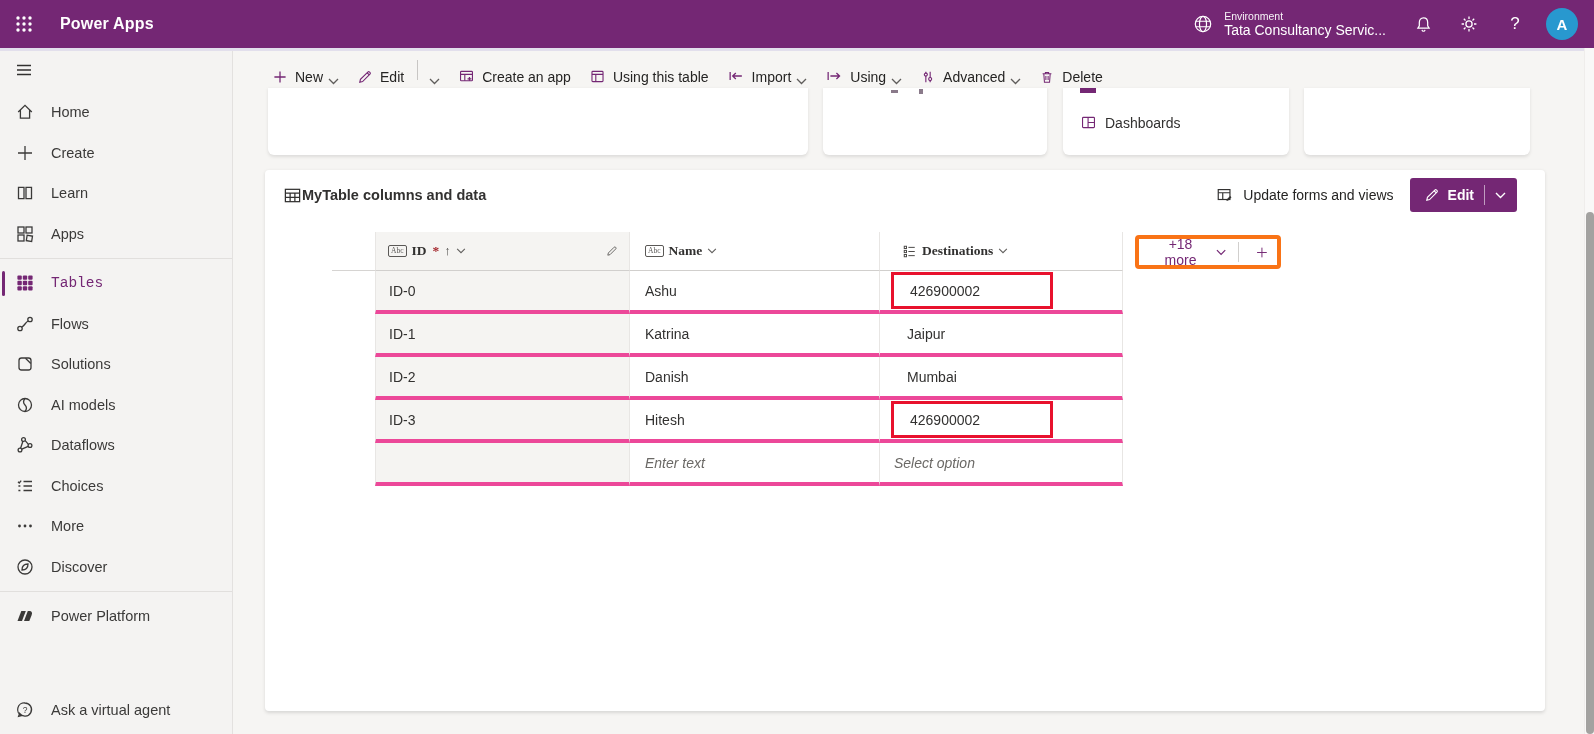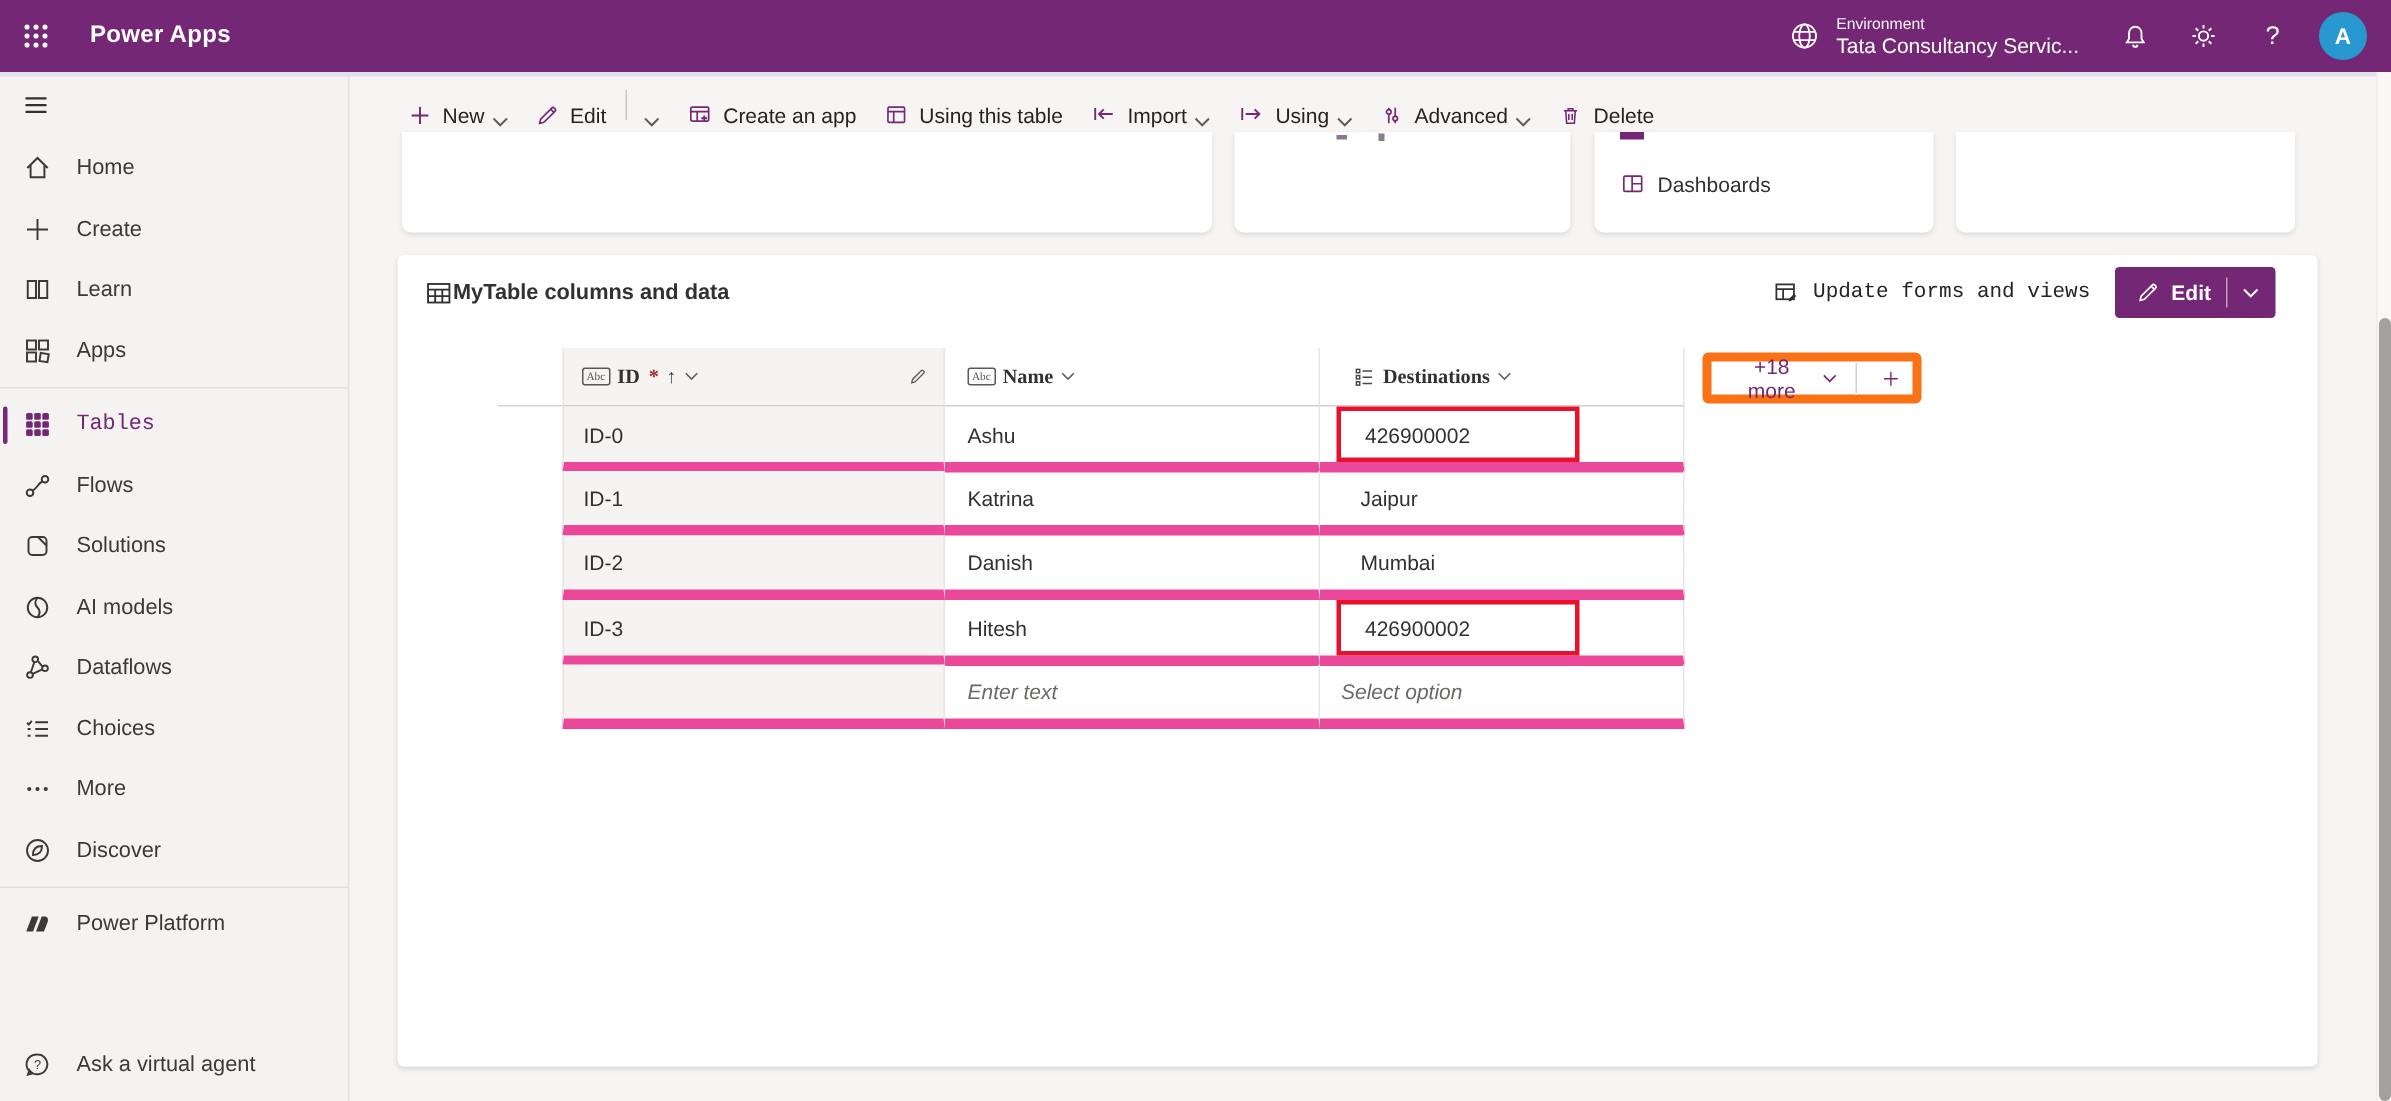--- a/index.html
+++ b/index.html
@@ -67,21 +67,21 @@
                font-size:14px; color:#323130; cursor:pointer; }
   .dash-item .dash-icon { color:#742774; }
 
   
   .panel { position:absolute; left:32px; top:122px; width:1280px; height:541px;
            background:#fff; border-radius:4px; box-shadow:0 1.6px 3.6px rgba(0,0,0,.12); }
   .panel-header { display:flex; align-items:center; height:50px; padding:0 28px 0 18px; }
   .panel-title { display:flex; align-items:center; font-size:14.5px; font-weight:700; }
   .update-forms { margin-left:auto; display:flex; align-items:center; gap:9px;
                   font-size:14px; color:#252423; background:none; border:none;
-                  font-family:Liberation Mono, monospace; cursor:pointer; }
+                  font-family:Liberation Sans, sans-serif; cursor:pointer; }
   .edit-split { margin-left:16px; height:34px; background:#742774; color:#fff; border:none;
                 border-radius:3px; display:flex; align-items:center; padding:0 2px 0 14px;
                 font-family:inherit; cursor:pointer; }
   .edit-split .lbl { font-size:14px; font-weight:700; margin:0 10px 0 8px; }
   .edit-split .split-div { width:1px; height:20px; background:rgba(255,255,255,.55); }
   .edit-split .chev-box { width:30px; display:flex; justify-content:center; color:#fff; }
 
   
   .grid { position:absolute; left:110px; top:62px; width:748px; }
   .grid-leftline { position:absolute; left:-43px; top:38px; width:43px; height:1px; background:#d6d4d2; }
@@ -93,32 +93,32 @@
   .hcell.name { padding-left:15px; border-right:1px solid #e8e6e4; }
   .hcell.dest { padding-left:22px; border-right:1px solid #e8e6e4; }
   .abc-badge { font-size:7.5px; font-weight:400; border:1px solid #5a5856; border-radius:2px;
                padding:1px 2px; line-height:8px; color:#5a5856; }
   .req  { color:#a4262c; font-weight:700; margin-left:1px; }
   .sort { color:#484644; font-weight:400; font-size:13px; }
   .hchev { color:#5f5d5b; }
   .hpen { margin-left:auto; color:#5f5d5b; }
   .grid-row { height:43px; }
   .cell { display:flex; align-items:center; font-size:14px; color:#323130;
-          border-bottom:7px solid #ec4899; cursor:text; }
+          border-bottom:4px solid #ec4899; cursor:text; }
   .cell.id-cell   { background:#f5f4f2; padding-left:13px; border-left:1px solid #e8e6e4; border-right:1px solid #e8e6e4; }
   .cell.name-cell { padding-left:15px; border-right:1px solid #e8e6e4; }
   .cell.dest-cell { padding-left:27px; border-right:1px solid #e8e6e4; }
   .cell.dest-cell.hl { padding-left:11px; }
   .red-box { width:162px; height:37px; border:3px solid #e8112d; display:flex;
              align-items:center; padding-left:16px; }
   .entry-row .cell { font-style:italic; color:#6b6966; }
   .entry-row .dest-cell { padding-left:14px; }
 
   .more-cols { position:absolute; left:870px; top:65px; width:146px; height:34px;
-               background:#fff; border:6px solid #f97316; border-radius:4px;
+               background:#fff; border:4px solid #f97316; border-radius:4px;
                display:flex; align-items:center; padding:0 8px 0 14px; gap:8px;
                font-family:inherit; font-size:14px; color:#742774; cursor:pointer; }
   .more-cols .mc-div { width:1px; height:20px; background:#d1cfcd; margin-left:4px; }
   .more-cols .plus { color:#742774; margin-left:8px; }
 
   
   .scroll-track { position:absolute; right:0; top:48px; width:10px; bottom:0;
                   background:#f9f8f7; border-left:1px solid #efedeb; z-index:30; }
   .scroll-thumb { position:absolute; left:1px; top:164px; width:8px; height:522px;
                   background:#a3a2a0; border-radius:4px; cursor:grab; }

